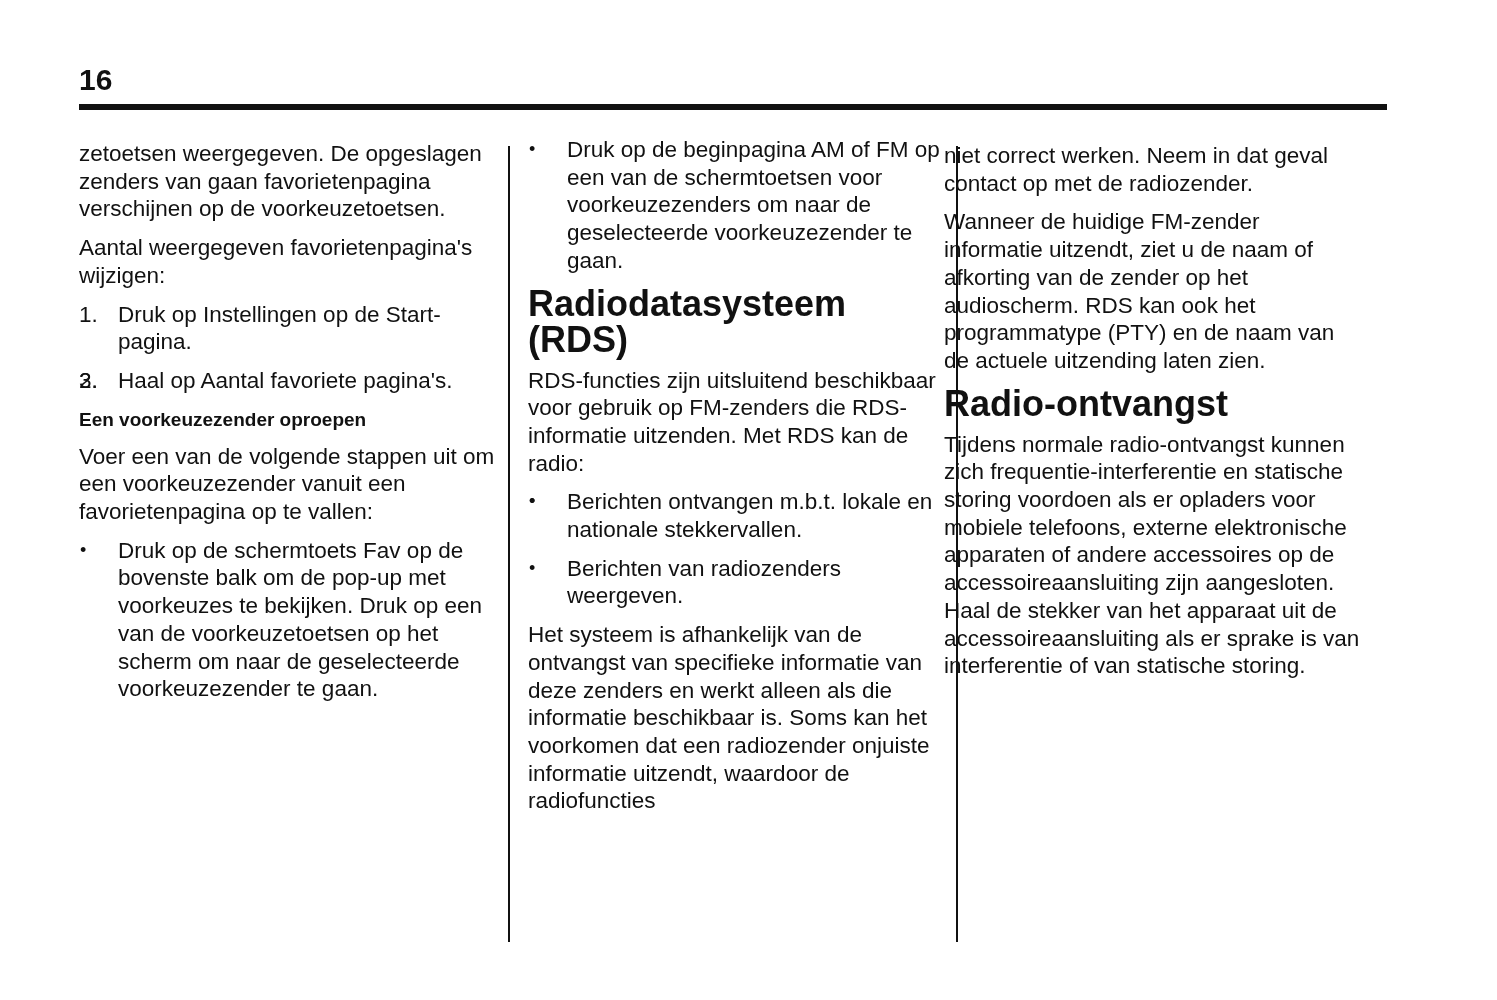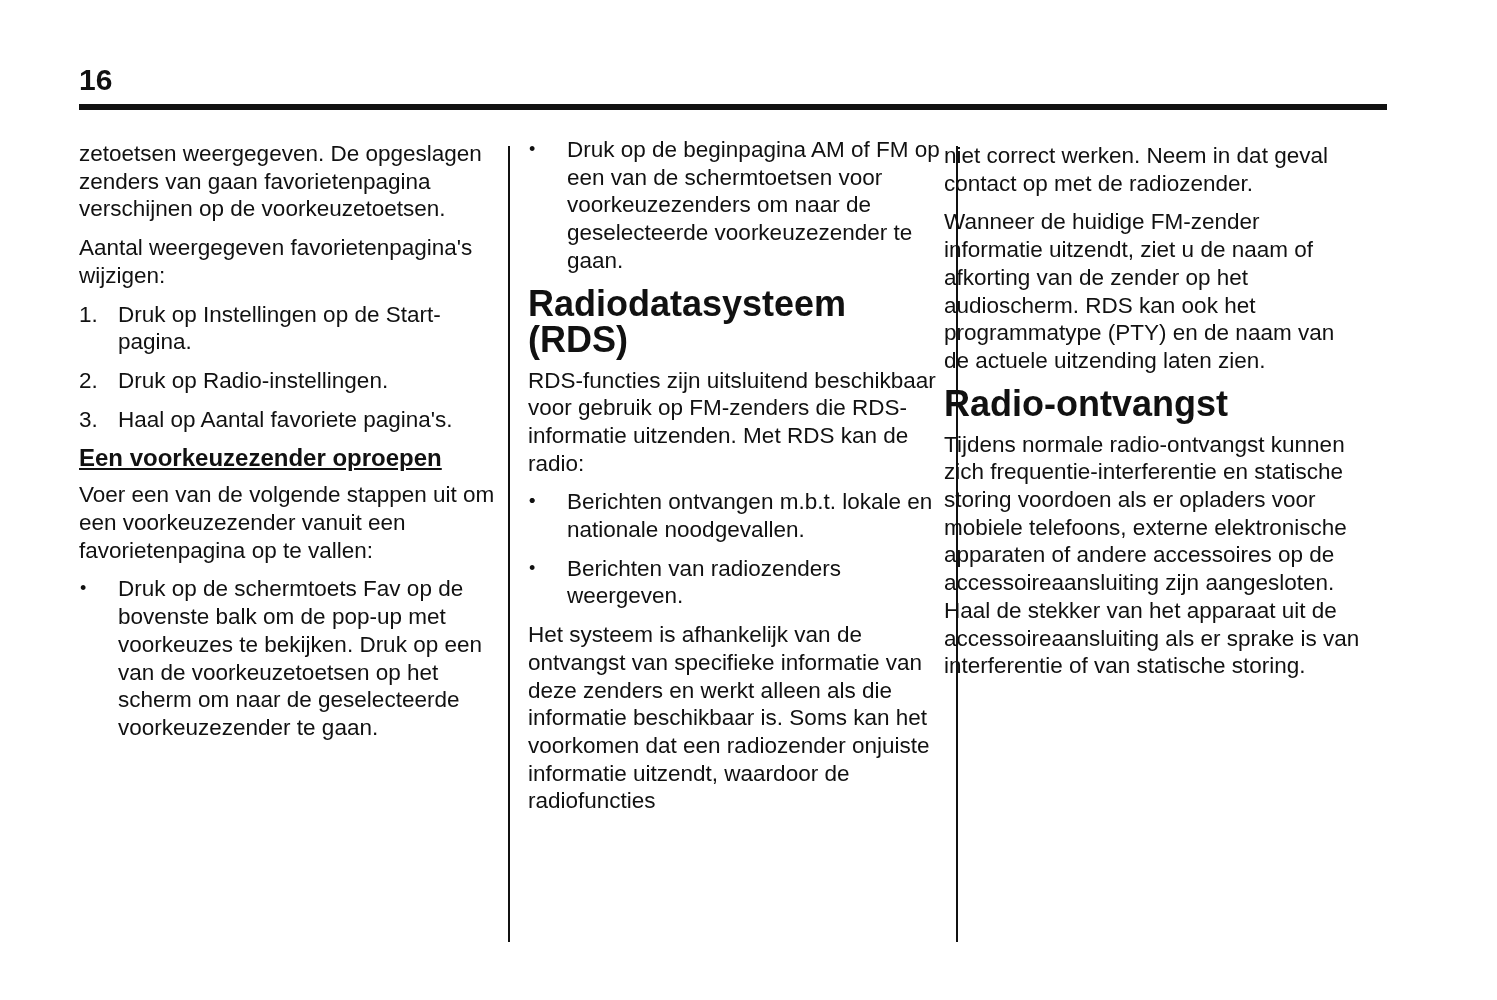--- a/index.html
+++ b/index.html
@@ -23,21 +23,21 @@
   }
   .col1 { left: 79px; }
   .col2 { left: 528px; top: 136px; }
   .col3 { left: 944px; top: 142px; }
   .rule {
     position: absolute; width: 2px; background: #111111;
   }
   .rule1 { left: 508px; top: 146px; height: 796px; }
   .rule2 { left: 956px; top: 146px; height: 796px; }
   p { margin: 0 0 11px 0; }
-  .sub-heading { font-weight: bold; font-size: 24px; line-height: 27px; margin: 0 0 10px 0; text-decoration: underline; }
+  .sub-heading { font-weight: bold; font-size: 19px; line-height: 27px; margin: 0 0 10px 0; }
   h2 { font-weight: bold; font-size: 36px; line-height: 36px; margin: 10px 0 9px 0; }
   ol, ul { list-style: none; padding: 0; margin: 0 0 11px 0; }
   li { position: relative; padding-left: 39px; margin-bottom: 11px; }
   .marker { position: absolute; left: 0; top: 0; }
   .bullet { position: absolute; left: 1px; top: 0; font-size: 18px; }
 </style>
 </head>
 <body>
 
 <div class="header">
@@ -50,21 +50,20 @@
 <div class="col col1">
   <p>zetoetsen weergegeven. De opgeslagen zenders van gaan favor­ietenpagina verschijnen op de voorkeuzetoetsen.</p>
   <p>Aantal weergegeven favorietenpagi­na's wijzigen:</p>
   <ol>
     <li>
       <span class="marker">1.</span>
       <span>Druk op Instellingen op de Start­pagina.</span>
     </li>
     <li>
       <span class="marker">2.</span>
-      <span>Druk op Radio-instellingen.</span>
     </li>
     <li>
       <span class="marker">3.</span>
       <span>Haal op Aantal favoriete pagina's.</span>
     </li>
   </ol>
   <div class="sub-heading">Een voorkeuzezender oproepen</div>
   <p>Voer een van de volgende stappen uit om een voorkeuzezender vanuit een favorietenpagina op te vallen:</p>
   <ul>
     <li>
@@ -82,21 +81,21 @@
     </li>
   </ul>
   <h2>Radiodatasysteem (RDS)</h2>
   <p>RDS-functies zijn uitsluitend beschikbaar voor gebruik op FM-zenders die RDS-informatie uitzenden. Met RDS kan de radio:</p>
   <ul>
     <li>
       <span class="bullet">•</span>
     </li>
     <li>
       <span class="bullet">•</span>
-      <span>Berichten ontvangen m.b.t. lokale en nationale noodge­vallen.</span>
+      <span>Berichten ontvangen m.b.t. lokale en nationale stekker­vallen.</span>
     </li>
     <li>
       <span class="bullet">•</span>
       <span>Berichten van radiozenders weergeven.</span>
     </li>
   </ul>
   <p>Het systeem is afhankelijk van de ontvangst van specifieke informatie van deze zenders en werkt alleen als die informatie beschikbaar is. Soms kan het voorkomen dat een radiozender onjuiste informatie uitzendt, waardoor de radiofuncties</p>
 </div>
 
 <div class="col col3">

